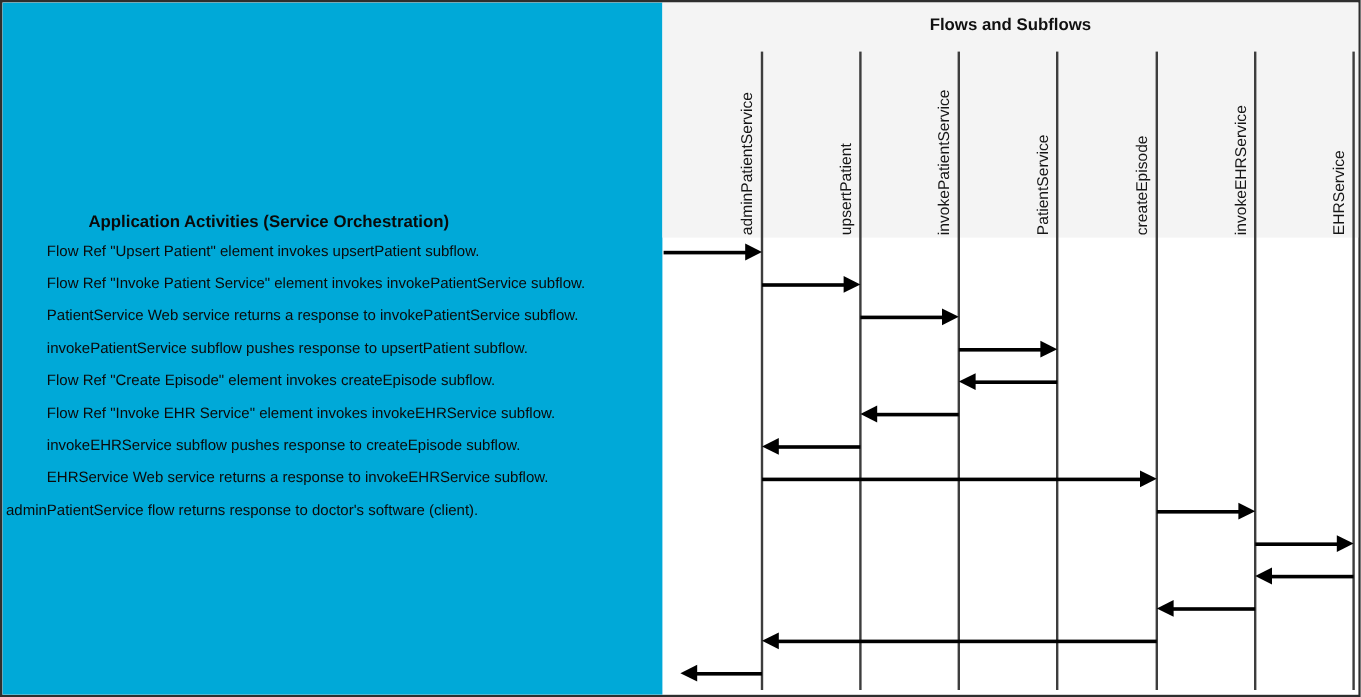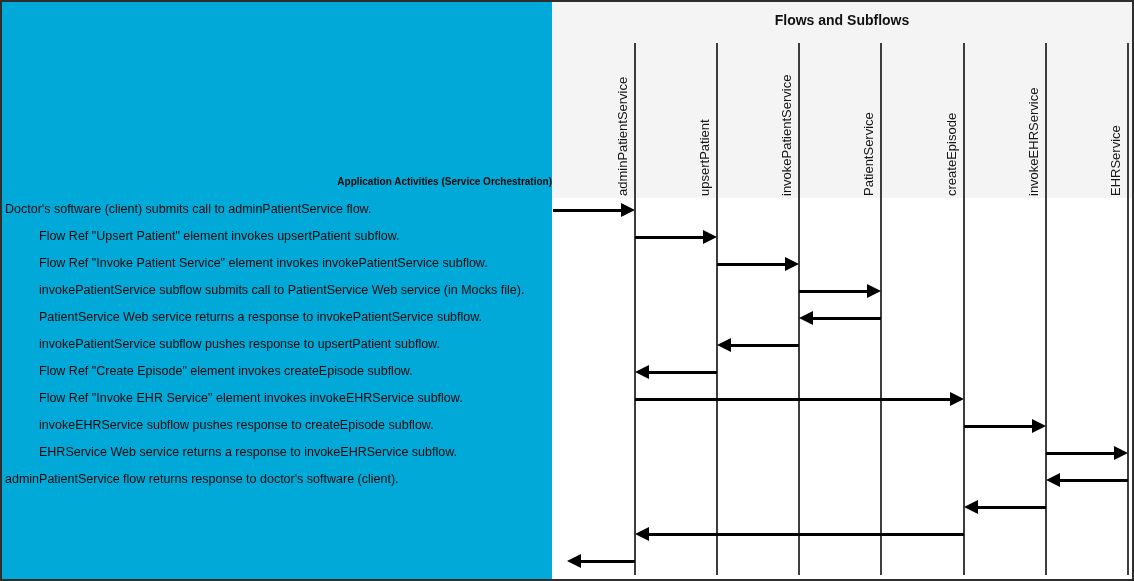--- a/index.html
+++ b/index.html
@@ -21,22 +21,22 @@
   .header-band{
     position:absolute;left:550px;top:0;
     width:580px;height:196px;
     background:var(--band,#F4F4F4);
   }
   .right-title{
     position:absolute;left:550px;top:10px;width:580px;
     text-align:center;font-size:14px;font-weight:bold;color:#111;
   }
   .left-title{
-    position:absolute;left:0;top:174px;width:550px;
-    text-align:right;font-size:10px;font-weight:bold;color:#0a0a0a;
+    position:absolute;left:0;top:174px;width:444px;
+    text-align:center;font-size:14px;font-weight:bold;color:#0a0a0a;
   }
   .rows{
     position:absolute;left:0;top:194px;width:550px;
   }
   .row{
     height:27px;line-height:27px;
     font-size:12.5px;white-space:nowrap;
     padding-left:3px;color:#0a0a0a;
   }
   .row.indent{padding-left:37px;}
@@ -64,24 +64,22 @@
 </style>
 </head>
 <body>
 
 <div class="canvas" id="canvas" style="--panel: #00A9D8; --band: #F4F4F4; --line: #3D3D3D; --arrow: #000000; border-color: rgb(46, 46, 46);">
   <div class="left-panel"></div>
   <div class="header-band"></div>
   <div class="right-title">Flows and Subflows</div>
   <div class="left-title">Application Activities (Service Orchestration)</div>
   <div class="rows" id="rows">
-      <div class="row">Doctor's software (client) submits call to adminPatientService flow.</div>
       <div class="row indent">Flow Ref "Upsert Patient" element invokes upsertPatient subflow.</div>
       <div class="row indent">Flow Ref "Invoke Patient Service" element invokes invokePatientService subflow.</div>
-      <div class="row indent">invokePatientService subflow submits call to PatientService Web service (in Mocks file).</div>
       <div class="row indent">PatientService Web service returns a response to invokePatientService subflow.</div>
       <div class="row indent">invokePatientService subflow pushes response to upsertPatient subflow.</div>
       <div class="row indent">Flow Ref "Create Episode" element invokes createEpisode subflow.</div>
       <div class="row indent">Flow Ref "Invoke EHR Service" element invokes invokeEHRService subflow.</div>
       <div class="row indent">invokeEHRService subflow pushes response to createEpisode subflow.</div>
       <div class="row indent">EHRService Web service returns a response to invokeEHRService subflow.</div>
       <div class="row">adminPatientService flow returns response to doctor's software (client).</div>
     </div>
   <div id="lifelines">
       <div class="lifeline" style="left: 632px;"></div>

